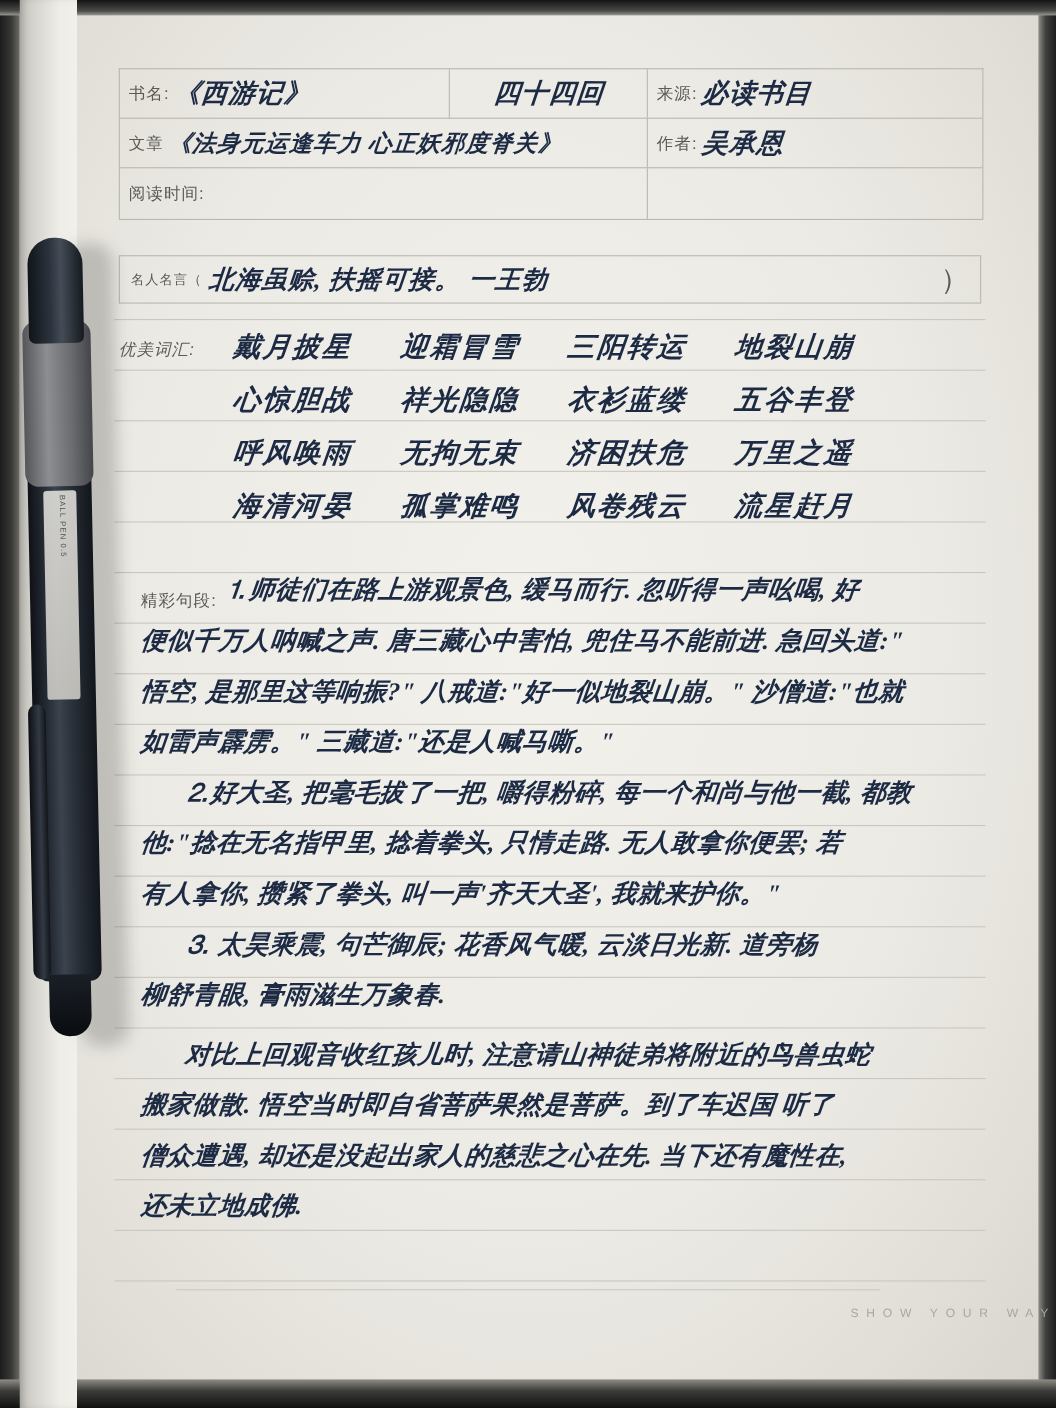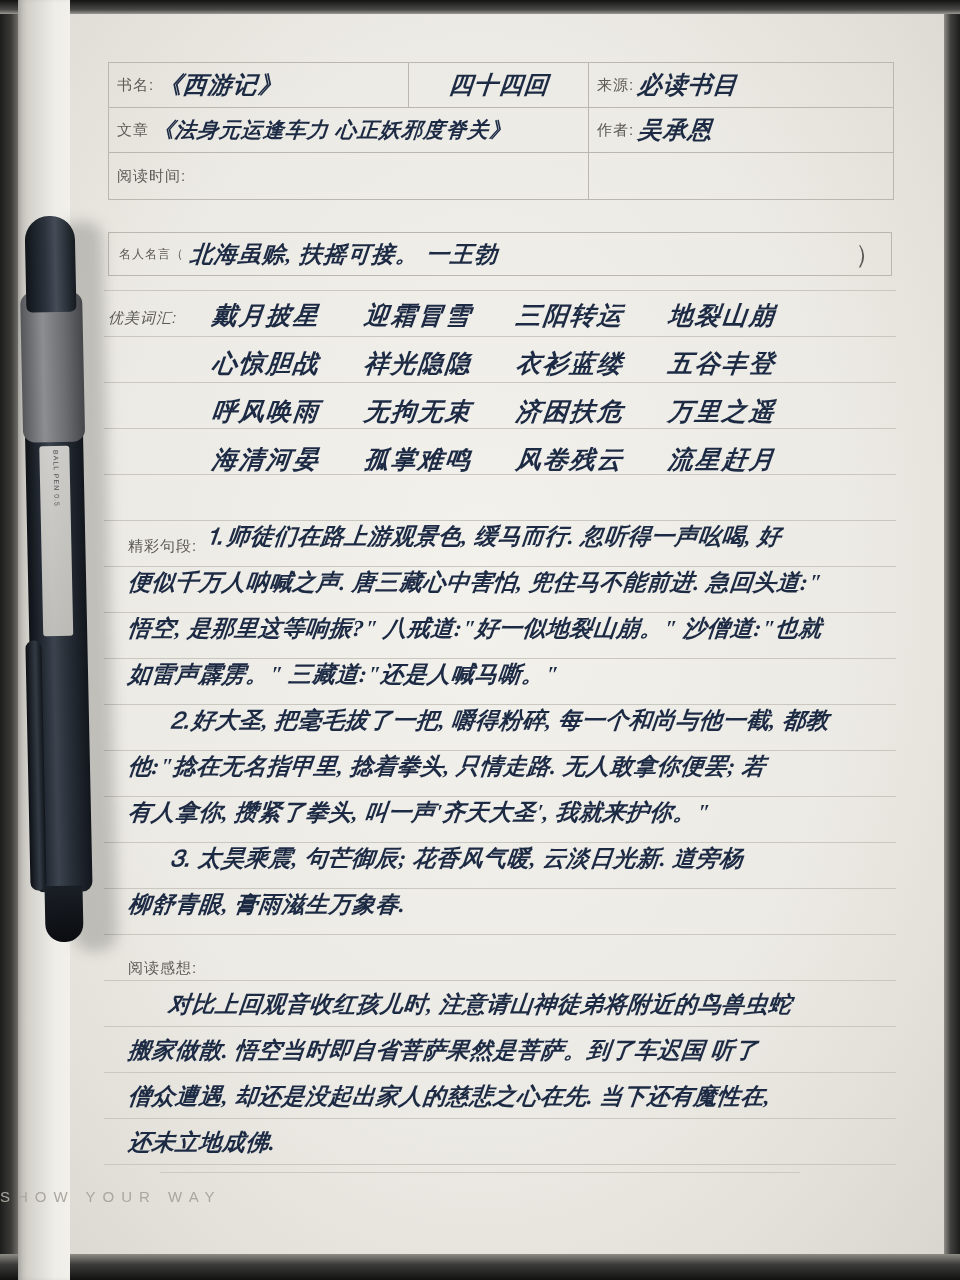--- a/index.html
+++ b/index.html
@@ -54,22 +54,22 @@
   .sec{position:absolute;left:108px;width:792px;margin-left:20px;}
   .pline{height:46px;display:flex;align-items:flex-end;}
   .ptxt{font-family:"Liberation Serif",serif;font-style:italic;font-weight:700;color:#1c2a44;
         font-size:23px;letter-spacing:0.5px;transform:skewX(-6deg);white-space:nowrap;padding-bottom:4px;}
   .indent{padding-left:40px;}
   .inline-lab{display:inline-block;transform:none;font-style:normal;font-weight:400;
         font-family:"Liberation Sans",sans-serif;font-size:15px;color:#5c5a55;letter-spacing:1px;
         padding-right:6px;vertical-align:2px;}
 
   
-  .foot{position:absolute;left:0;top:1188px;width:960px;text-align:left;
-        font-size:15px;letter-spacing:7px;color:#a9a7a0;}
+  .foot{position:absolute;left:0;top:1188px;width:960px;text-align:right;
+        font-size:11px;letter-spacing:7px;color:#a9a7a0;}
   .footrule{position:absolute;left:160px;top:1172px;width:640px;height:1px;background:#cbc9c2;}
 
   
   .pen{position:absolute;left:18px;top:196px;width:78px;height:760px;transform:rotate(-1.2deg);}
   .pen .barrel{position:absolute;left:10px;top:96px;width:58px;height:600px;border-radius:10px;
      background:linear-gradient(90deg,#0e1116 0%,#242a33 22%,#3b434e 42%,#2a313a 62%,#12161c 100%);}
   .pen .grip{position:absolute;left:8px;top:96px;width:62px;height:150px;border-radius:12px;
      background:linear-gradient(90deg,#55565a,#8d8e92 35%,#6b6c70 70%,#45464a 100%);}
   .pen .cap{position:absolute;left:14px;top:20px;width:50px;height:96px;border-radius:24px 24px 6px 6px;
      background:linear-gradient(90deg,#10141a,#2c333d 40%,#444c57 60%,#161a20 100%);}
@@ -215,23 +215,20 @@
       <div class="pline">
           <span class="ptxt indent">⒊ 太昊乘震, 句芒御辰; 花香风气暖, 云淡日光新. 道旁杨</span>
         </div>
       <div class="pline">
           <span class="ptxt">柳舒青眼, 膏雨滋生万象春.</span>
         </div>
     </div>
 
     <div class="sec" style="top:932px">
       <div class="pline">
-        <span class="inline-lab">阅读感想:</span>
-      </div>
-      <div class="pline">
           <span class="ptxt indent">对比上回观音收红孩儿时, 注意请山神徒弟将附近的鸟兽虫蛇</span>
         </div>
       <div class="pline">
           <span class="ptxt">搬家做散. 悟空当时即自省菩萨果然是菩萨。到了车迟国 听了</span>
         </div>
       <div class="pline">
           <span class="ptxt">僧众遭遇, 却还是没起出家人的慈悲之心在先. 当下还有魔性在,</span>
         </div>
       <div class="pline">
           <span class="ptxt">还未立地成佛.</span>

